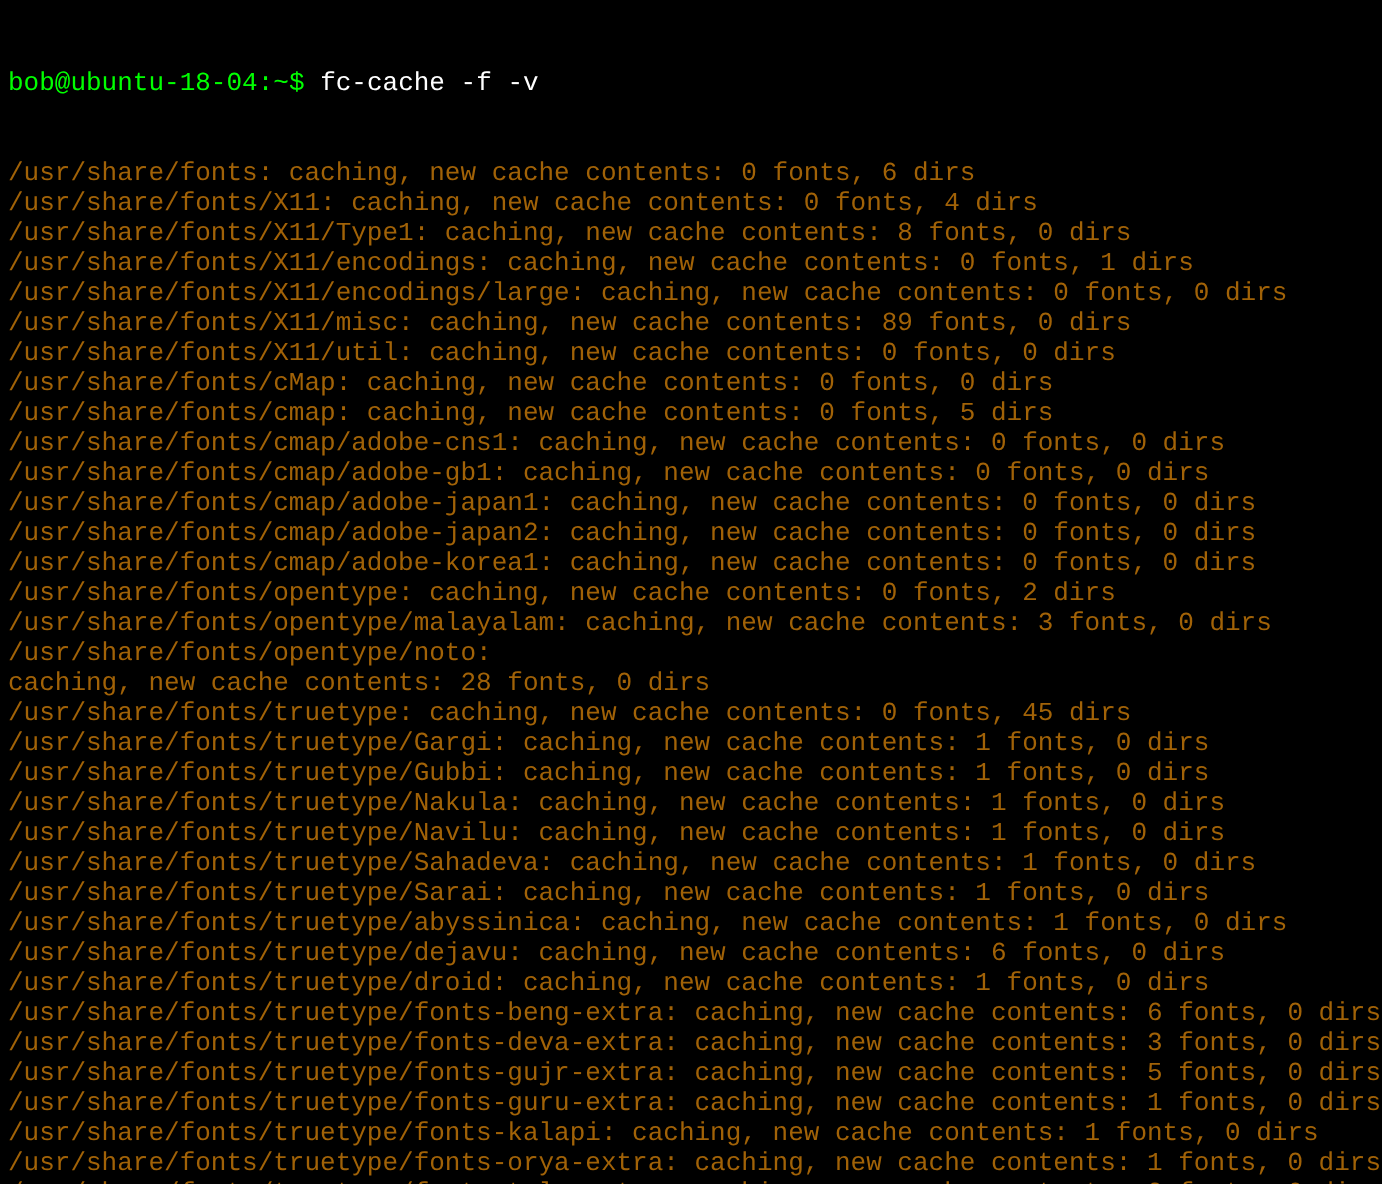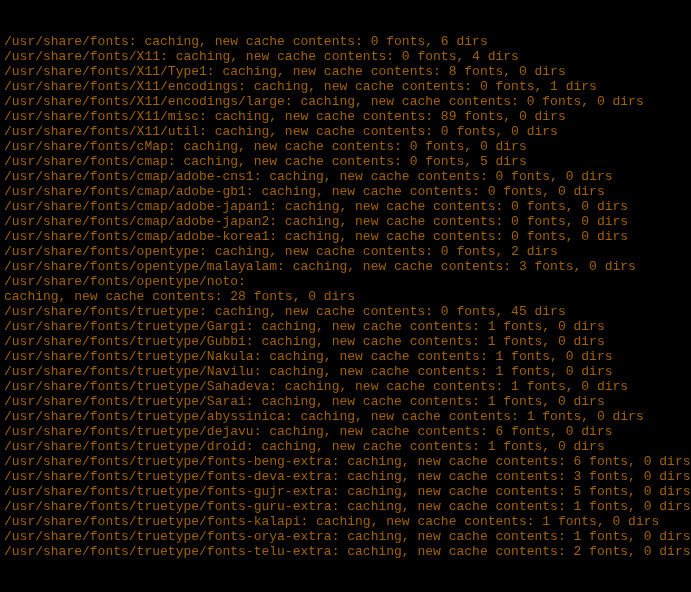--- a/index.html
+++ b/index.html
@@ -37,14 +37,15 @@
       color: #a16207;
     }
     .line {
       display: block;
     }
   </style>
 </head>
 <body>
 
 <div class="terminal">
+  <span class="line"><span class="prompt-user">bob@ubuntu-18-04</span><span class="prompt-user">:</span><span class="prompt-path">~</span><span class="prompt-symbol">$</span> <span class="command">fc-cache -f -v</span></span>
   <div id="output-container"><span class="line output">/usr/share/fonts: caching, new cache contents: 0 fonts, 6 dirs</span><span class="line output">/usr/share/fonts/X11: caching, new cache contents: 0 fonts, 4 dirs</span><span class="line output">/usr/share/fonts/X11/Type1: caching, new cache contents: 8 fonts, 0 dirs</span><span class="line output">/usr/share/fonts/X11/encodings: caching, new cache contents: 0 fonts, 1 dirs</span><span class="line output">/usr/share/fonts/X11/encodings/large: caching, new cache contents: 0 fonts, 0 dirs</span><span class="line output">/usr/share/fonts/X11/misc: caching, new cache contents: 89 fonts, 0 dirs</span><span class="line output">/usr/share/fonts/X11/util: caching, new cache contents: 0 fonts, 0 dirs</span><span class="line output">/usr/share/fonts/cMap: caching, new cache contents: 0 fonts, 0 dirs</span><span class="line output">/usr/share/fonts/cmap: caching, new cache contents: 0 fonts, 5 dirs</span><span class="line output">/usr/share/fonts/cmap/adobe-cns1: caching, new cache contents: 0 fonts, 0 dirs</span><span class="line output">/usr/share/fonts/cmap/adobe-gb1: caching, new cache contents: 0 fonts, 0 dirs</span><span class="line output">/usr/share/fonts/cmap/adobe-japan1: caching, new cache contents: 0 fonts, 0 dirs</span><span class="line output">/usr/share/fonts/cmap/adobe-japan2: caching, new cache contents: 0 fonts, 0 dirs</span><span class="line output">/usr/share/fonts/cmap/adobe-korea1: caching, new cache contents: 0 fonts, 0 dirs</span><span class="line output">/usr/share/fonts/opentype: caching, new cache contents: 0 fonts, 2 dirs</span><span class="line output">/usr/share/fonts/opentype/malayalam: caching, new cache contents: 3 fonts, 0 dirs</span><span class="line output">/usr/share/fonts/opentype/noto:</span><span class="line output">caching, new cache contents: 28 fonts, 0 dirs</span><span class="line output">/usr/share/fonts/truetype: caching, new cache contents: 0 fonts, 45 dirs</span><span class="line output">/usr/share/fonts/truetype/Gargi: caching, new cache contents: 1 fonts, 0 dirs</span><span class="line output">/usr/share/fonts/truetype/Gubbi: caching, new cache contents: 1 fonts, 0 dirs</span><span class="line output">/usr/share/fonts/truetype/Nakula: caching, new cache contents: 1 fonts, 0 dirs</span><span class="line output">/usr/share/fonts/truetype/Navilu: caching, new cache contents: 1 fonts, 0 dirs</span><span class="line output">/usr/share/fonts/truetype/Sahadeva: caching, new cache contents: 1 fonts, 0 dirs</span><span class="line output">/usr/share/fonts/truetype/Sarai: caching, new cache contents: 1 fonts, 0 dirs</span><span class="line output">/usr/share/fonts/truetype/abyssinica: caching, new cache contents: 1 fonts, 0 dirs</span><span class="line output">/usr/share/fonts/truetype/dejavu: caching, new cache contents: 6 fonts, 0 dirs</span><span class="line output">/usr/share/fonts/truetype/droid: caching, new cache contents: 1 fonts, 0 dirs</span><span class="line output">/usr/share/fonts/truetype/fonts-beng-extra: caching, new cache contents: 6 fonts, 0 dirs</span><span class="line output">/usr/share/fonts/truetype/fonts-deva-extra: caching, new cache contents: 3 fonts, 0 dirs</span><span class="line output">/usr/share/fonts/truetype/fonts-gujr-extra: caching, new cache contents: 5 fonts, 0 dirs</span><span class="line output">/usr/share/fonts/truetype/fonts-guru-extra: caching, new cache contents: 1 fonts, 0 dirs</span><span class="line output">/usr/share/fonts/truetype/fonts-kalapi: caching, new cache contents: 1 fonts, 0 dirs</span><span class="line output">/usr/share/fonts/truetype/fonts-orya-extra: caching, new cache contents: 1 fonts, 0 dirs</span><span class="line output">/usr/share/fonts/truetype/fonts-telu-extra: caching, new cache contents: 2 fonts, 0 dirs</span></div>
 </div>
 
 </body></html>

